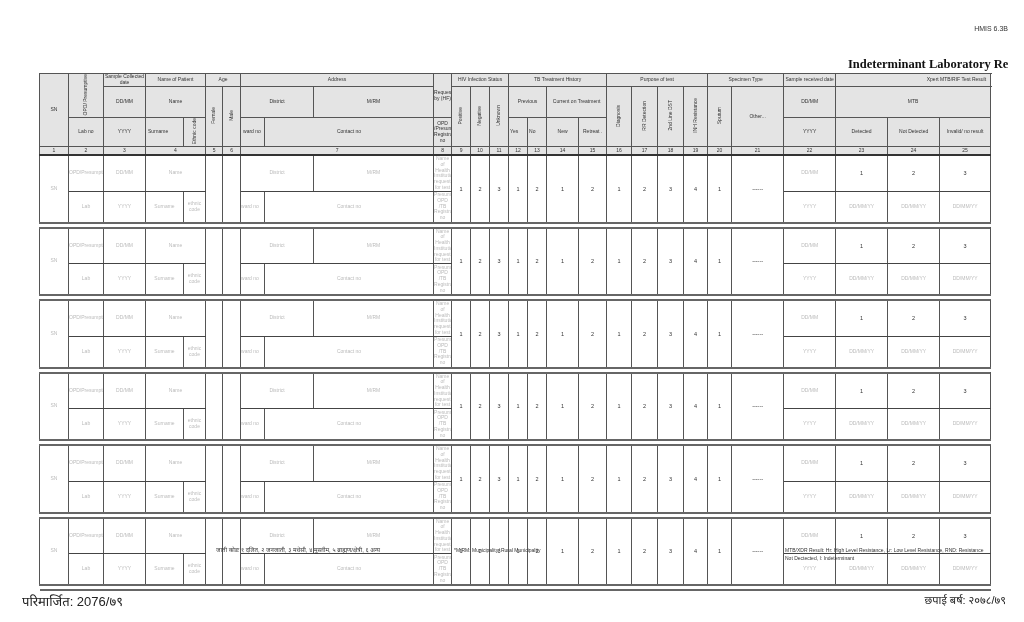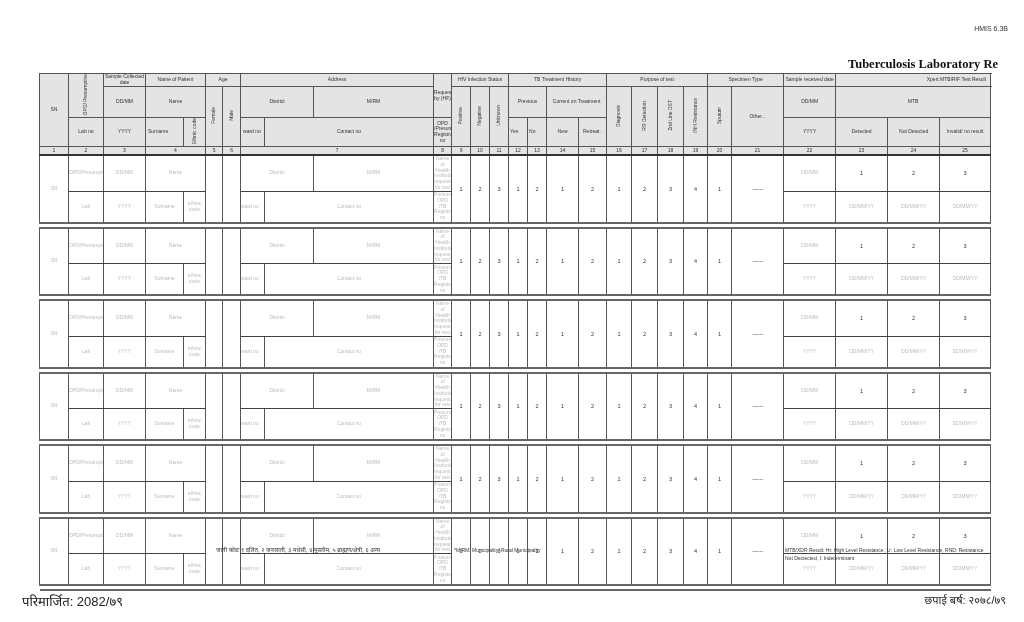--- a/index.html
+++ b/index.html
@@ -21,21 +21,21 @@
   .foot-ethnic{position:absolute;left:216px;top:546px;font-size:6px;color:#333;white-space:nowrap;}
   .foot-mrm{position:absolute;left:454px;top:547px;font-size:5px;color:#333;white-space:nowrap;}
   .foot-mtb{position:absolute;left:785px;top:547px;width:200px;font-size:5px;color:#333;line-height:1.5;}
   .foot-left{position:absolute;left:22px;top:592px;font-size:13px;color:#222;white-space:nowrap;}
   .foot-right{position:absolute;right:18px;top:592px;font-size:11px;color:#222;white-space:nowrap;}
 </style>
 </head>
 <body>
 
 <div class="code">HMIS 6.3B</div>
-<div class="title">Tuberculosis Laboratory Re</div>
+<div class="title">Indeterminant Laboratory Re</div>
 
 <div class="sheet">
 <table id="tbl">
   <colgroup>
     <col style="width:29px">
         <col style="width:35px">
         <col style="width:42px">
         <col style="width:38px">
         <col style="width:22px">
     <col style="width:17px">
@@ -427,14 +427,14 @@
   <tr class="gap">
           <td colspan="29"></td>
         </tr>
 </tbody>
 </table>
 </div>
 
 <div class="foot-ethnic">जाती कोडः १ दलित, २ जनजाती, ३ मधेसी, ४ मुस्लीम, ५ ब्राह्मण/क्षेत्री, ६ अन्य</div>
 <div class="foot-mrm">*M/RM: Municipality/ Rural Municipality</div>
 <div class="foot-mtb">MTB/XDR Result: Hr: High Level Resistance, Lr: Low Level Resistance, RND: Resistance Not Dectected, I: Indeterminant</div>
-<div class="foot-left">परिमार्जित: 2082/७९</div>
+<div class="foot-left">परिमार्जित: 2076/७९</div>
 <div class="foot-right">छपाई बर्ष: २०७८/७९</div>
 
 </body></html>

